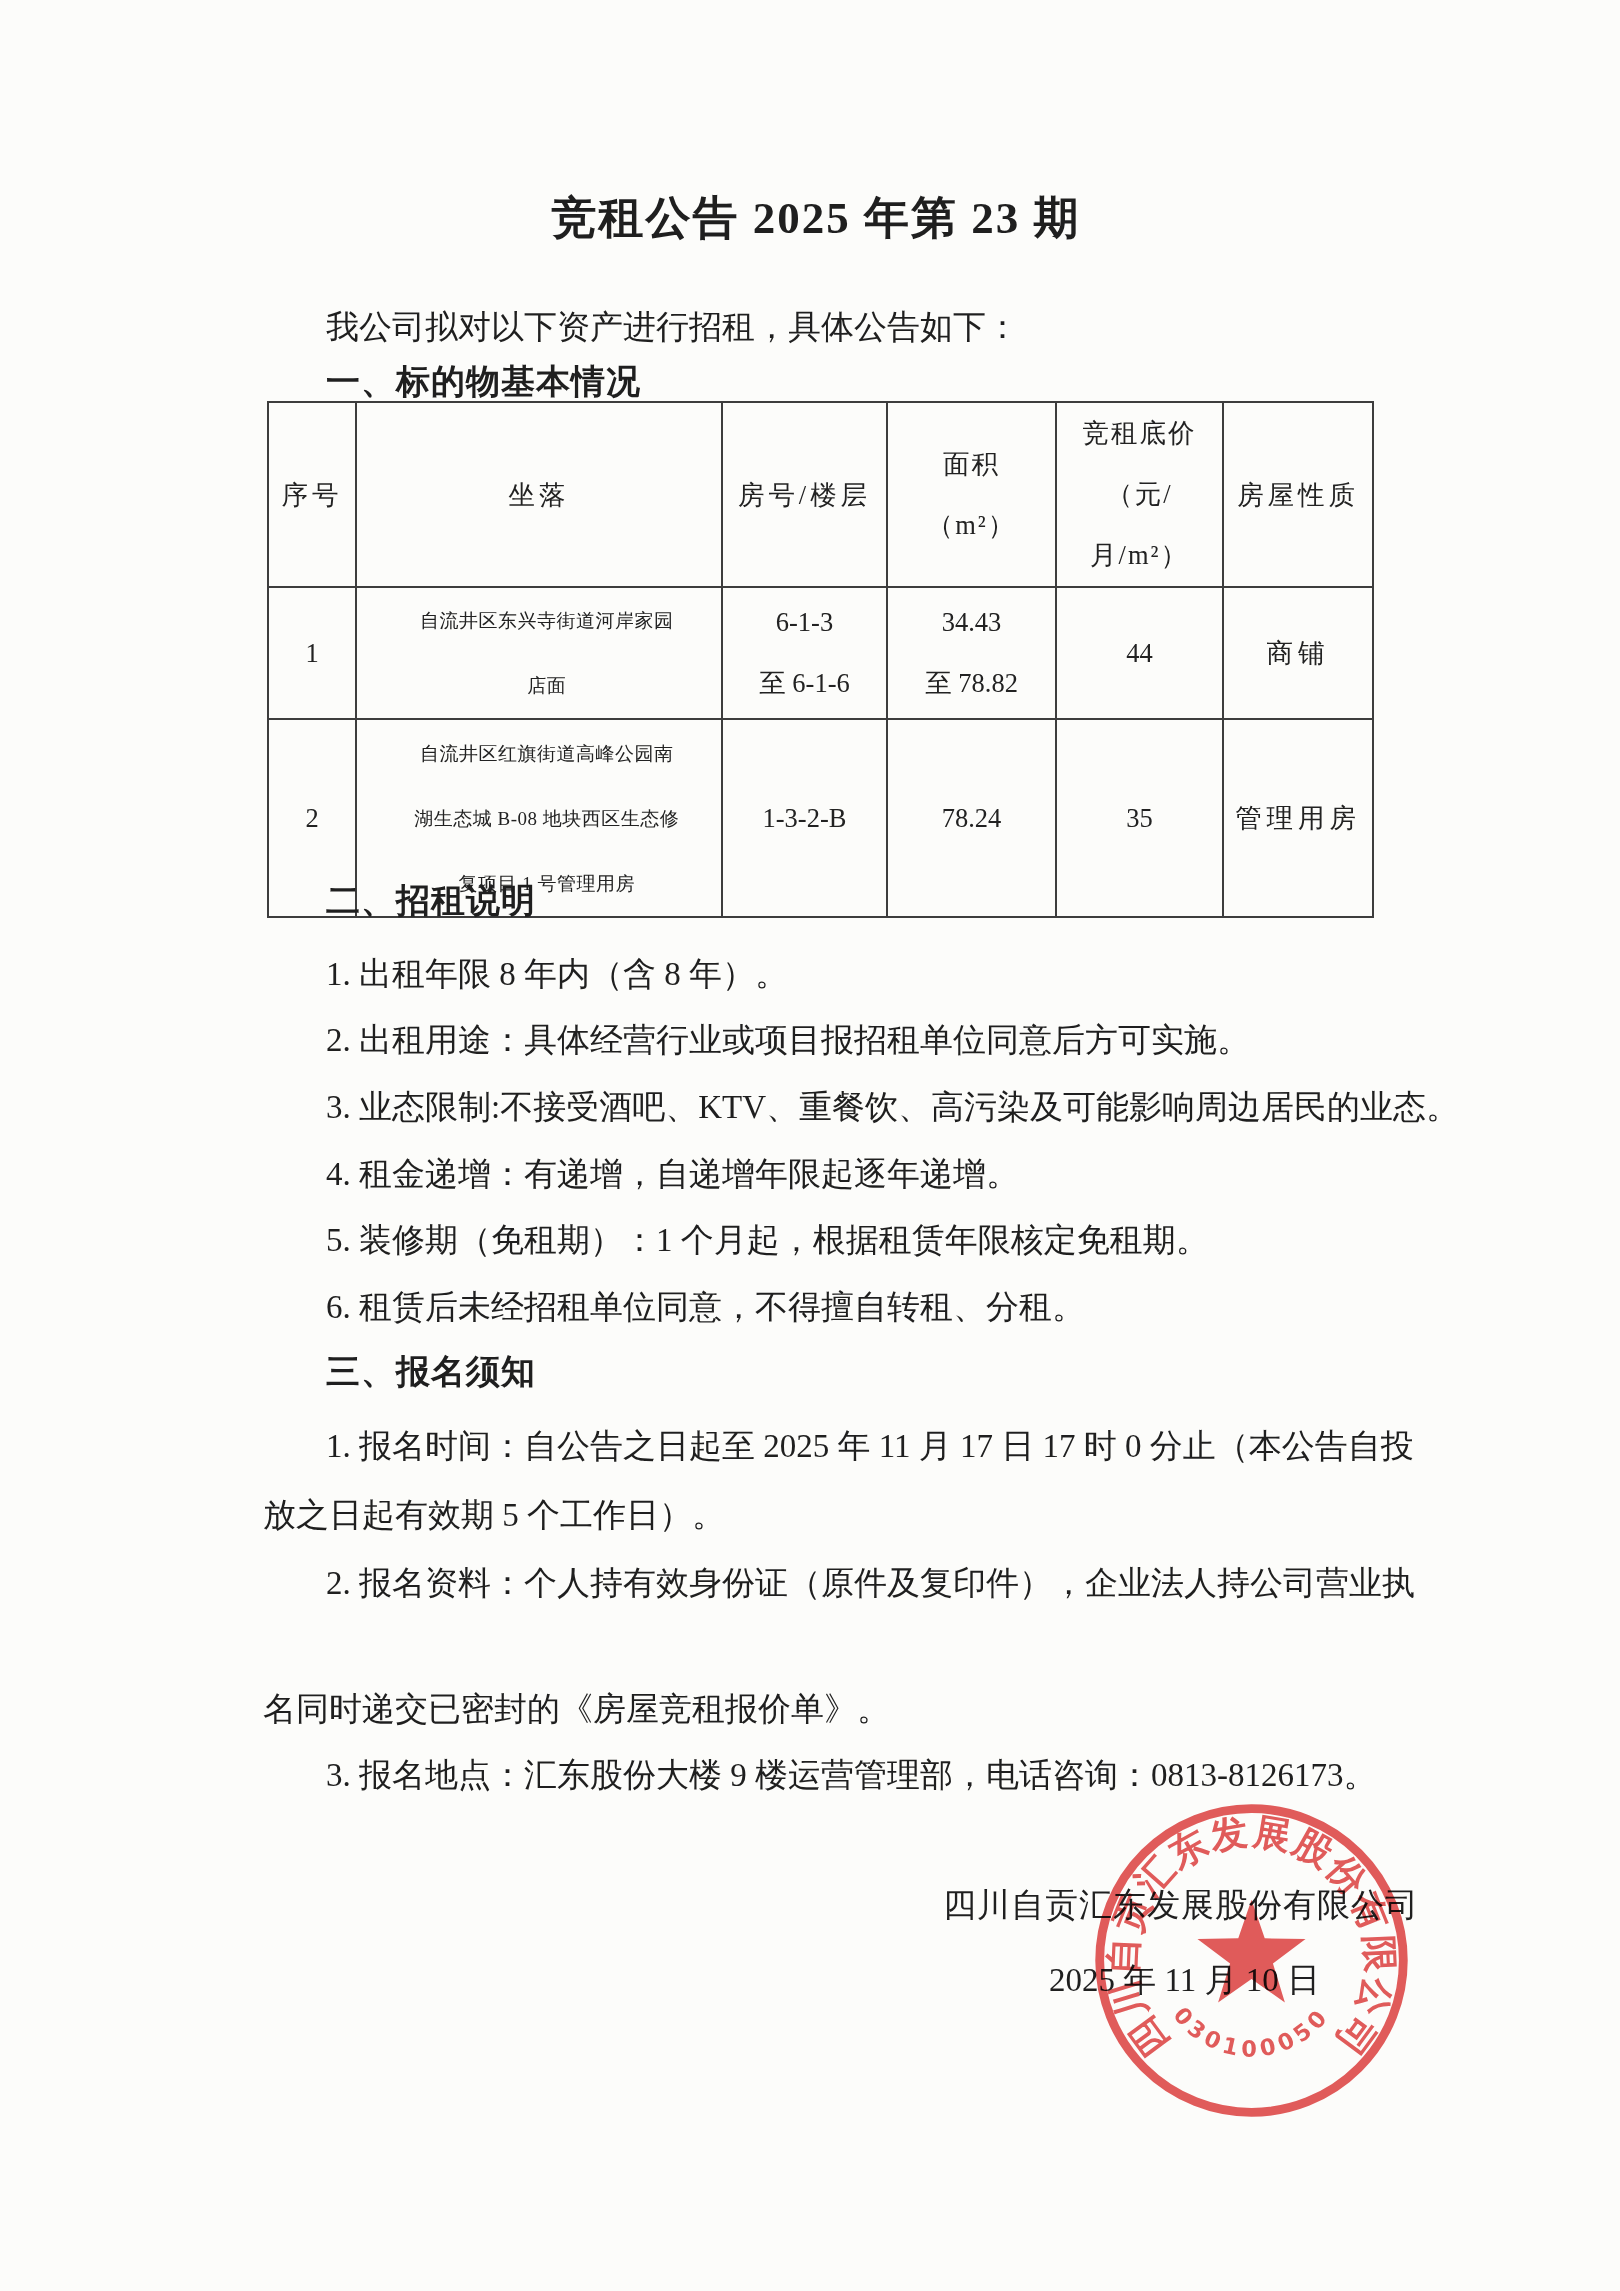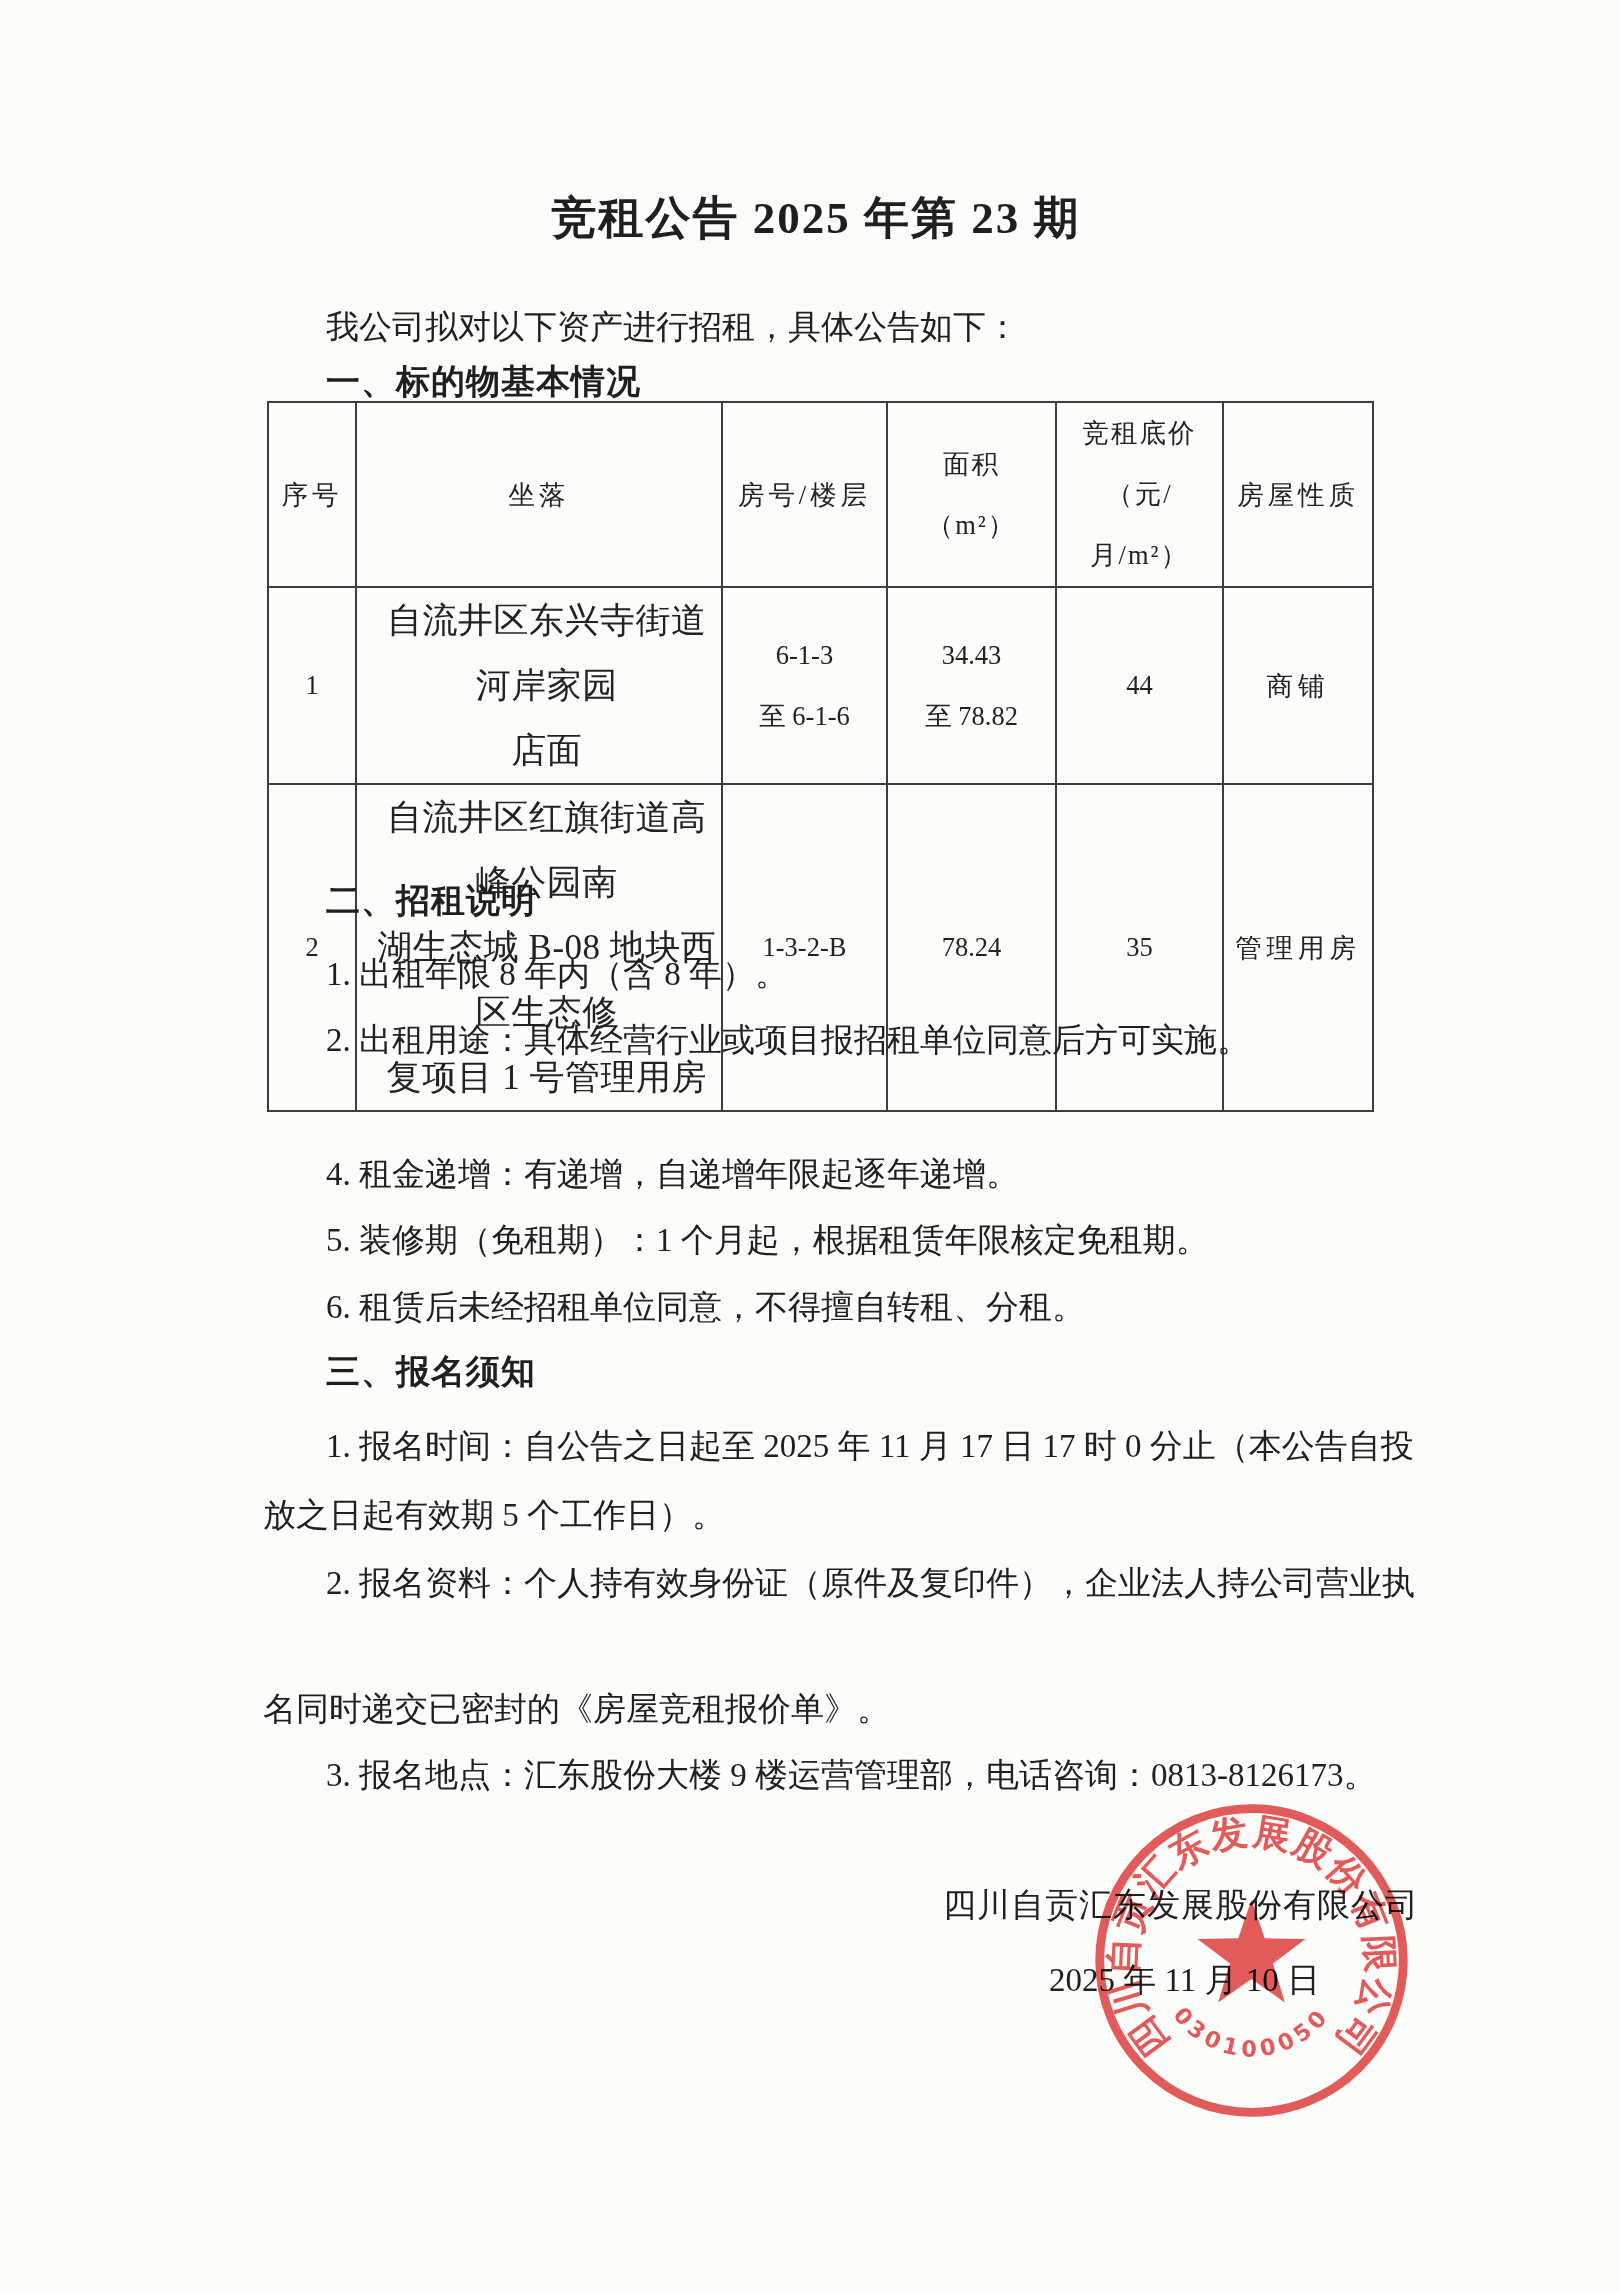--- a/index.html
+++ b/index.html
@@ -31,21 +31,21 @@
     border:2px solid #3d3d3d;
     font-weight:normal;
     text-align:center;vertical-align:middle;
     padding:0;overflow:hidden;
   }
   tr.hrow{height:139px;}
   tr.r1{height:122px;}
   tr.r2{height:198px;}
   .hcell{letter-spacing:3.9px;}
   .hcell .hl{line-height:61px;letter-spacing:2px;}
-  .loc{text-align:left;font-size:35px;}
+  .loc{text-align:left;font-size:19px;}
   .loc div{padding-left:15.7px;line-height:65px;letter-spacing:0.5px;}
   .two div{line-height:61px;}
   .wide{letter-spacing:4.9px;}
 
   
   .company{left:931px;top:1883px;font-size:33px;letter-spacing:1px;}
   .issue-date{left:1037px;top:1958px;font-size:33px;}
 
   
   .seal{
@@ -118,20 +118,21 @@
       <td>35</td>
       <td class="wide">管理用房</td>
     </tr>
   </tbody>
     </table>
 
   <div class="abs heading" style="left:314px;top:878px;">二、招租说明</div>
 
   <div class="abs body-line" style="left:314px;top:951px;">1. 出租年限 8 年内（含 8 年）。</div>
   <div class="abs body-line" style="left:314px;top:1017px;">2. 出租用途：具体经营行业或项目报招租单位同意后方可实施。</div>
+  <div class="abs body-line" style="left:314px;top:1084px;">3. 业态限制:不接受酒吧、KTV、重餐饮、高污染及可能影响周边居民的业态。</div>
   <div class="abs body-line" style="left:314px;top:1151px;">4. 租金递增：有递增，自递增年限起逐年递增。</div>
   <div class="abs body-line" style="left:314px;top:1217px;">5. 装修期（免租期）：1 个月起，根据租赁年限核定免租期。</div>
   <div class="abs body-line" style="left:314px;top:1284px;">6. 租赁后未经招租单位同意，不得擅自转租、分租。</div>
 
   <div class="abs heading" style="left:314px;top:1349px;">三、报名须知</div>
 
   <div class="abs body-line" style="left:314px;top:1423px;">1. 报名时间：自公告之日起至 2025 年 11 月 17 日 17 时 0 分止（本公告自投</div>
   <div class="abs body-line" style="left:251px;top:1492px;">放之日起有效期 5 个工作日）。</div>
   <div class="abs body-line" style="left:314px;top:1560px;">2. 报名资料：个人持有效身份证（原件及复印件），企业法人持公司营业执</div>
   <div class="abs body-line" style="left:251px;top:1686px;">名同时递交已密封的《房屋竞租报价单》。</div>

